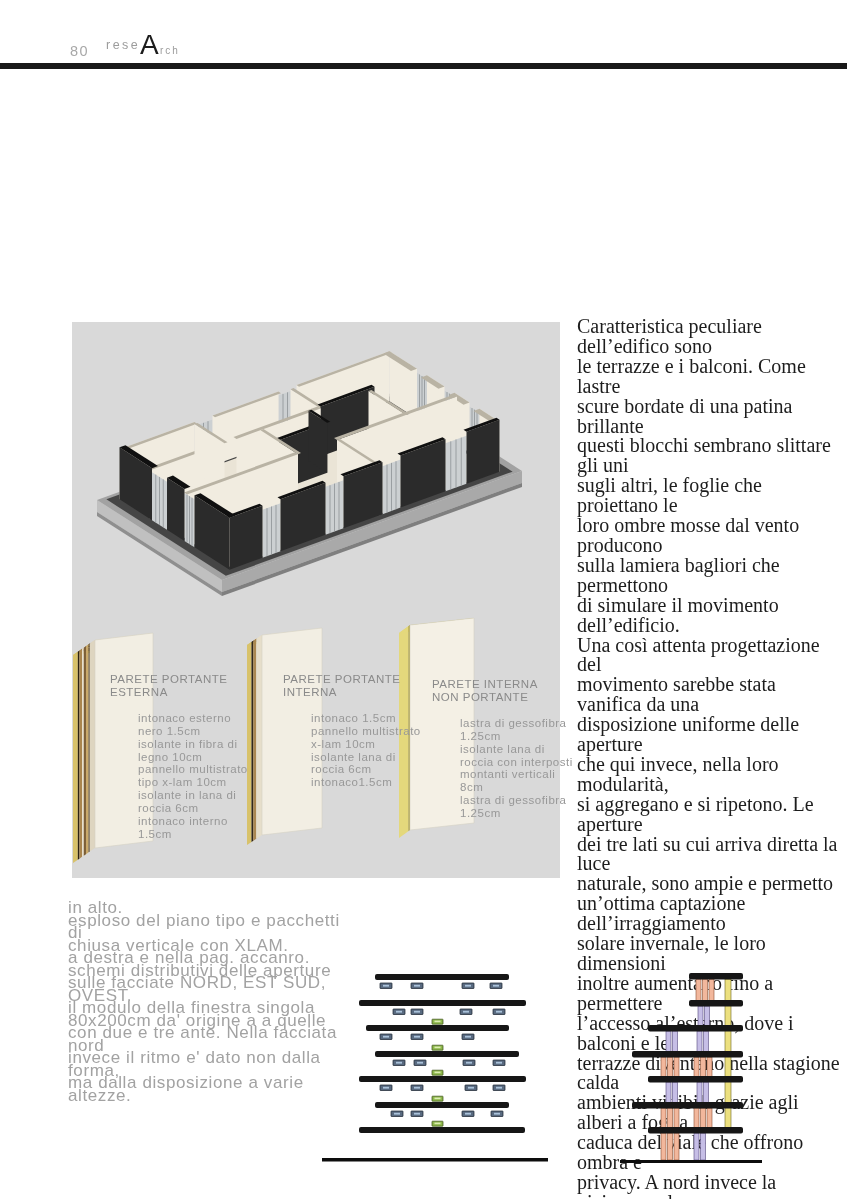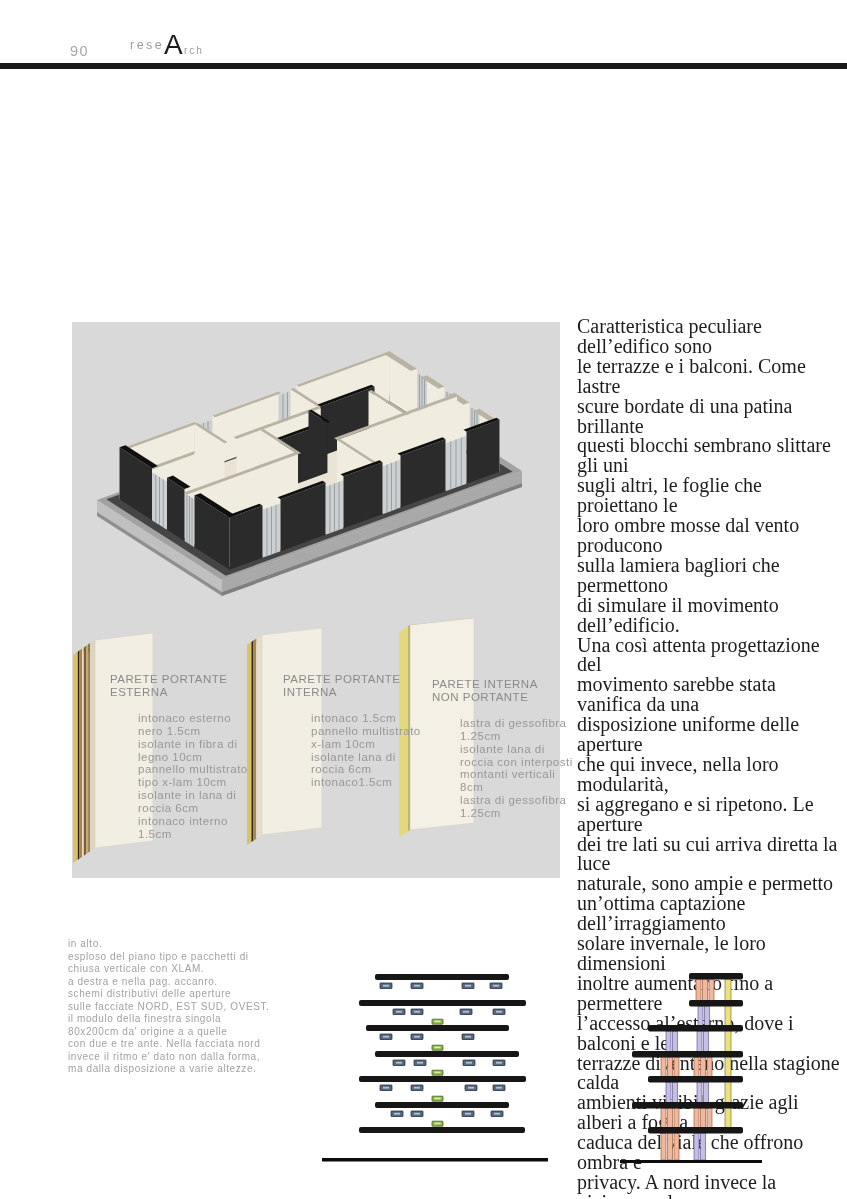--- a/index.html
+++ b/index.html
@@ -1,43 +1,43 @@
 <!DOCTYPE html>
 <html><head>
 <meta charset="utf-8">
 <style>
   html,body{margin:0;padding:0;background:#ffffff;}
   .page{position:relative;width:847px;height:1199px;background:#fff;overflow:hidden;
         font-family:"Liberation Sans",sans-serif;}
   .pagenum{position:absolute;left:70px;top:43px;font-size:14.5px;color:#a8a8a8;letter-spacing:1.5px;}
-  .brand{position:absolute;left:106px;top:34px;width:90px;height:28px;margin-left:24px;}
+  .brand{position:absolute;left:106px;top:34px;width:90px;height:28px;}
   .b-pre{position:absolute;left:0;top:4px;font-size:12.5px;color:#9c9c9c;letter-spacing:2.5px;}
   .b-cap{position:absolute;left:34px;top:-3px;font-size:28px;line-height:28px;color:#1c1c1c;}
   .b-post{position:absolute;left:54px;top:11px;font-size:10px;color:#9c9c9c;letter-spacing:2px;}
   .rule{position:absolute;left:0;top:63px;width:847px;height:6px;background:#191919;}
   .figpanel{position:absolute;left:72px;top:322px;width:488px;height:556px;background:#d9d9d9;}
   #axo{position:absolute;left:0;top:0;width:488px;height:556px;}
   .wall-label{position:absolute;width:152px;color:#989898;font-size:11.5px;line-height:12.9px;
               letter-spacing:.5px;}
   .wl-title{color:#8a8a8a;white-space:pre-line;margin-bottom:13px;}
   .wl-body{white-space:pre-line;margin-left:28px;}
   .article{position:absolute;left:577px;top:317px;width:268px;font-family:"Liberation Serif",serif;
            font-size:20px;line-height:19.9px;color:#1d1d1d;white-space:pre-line;}
-  .caption{position:absolute;left:68px;width:285px;font-size:10px;line-height:12.5px;
-           letter-spacing:.6px;color:#a2a2a2;white-space:pre-line;margin-top:36px;}
+  .caption{position:absolute;left:68px;width:285px;font-size:17px;line-height:12.5px;
+           letter-spacing:.6px;color:#a2a2a2;white-space:pre-line;}
   .cap-top{top:902px;}
   .cap-bot{top:1053px;}
   .diag{position:absolute;}
 </style>
 </head>
 <body>
 
 <div class="page">
 
-  <div class="pagenum">90</div>
+  <div class="pagenum">80</div>
 
   <div class="brand">
     <span class="b-pre">rese</span>
     <span class="b-cap">A</span>
     <span class="b-post">rch</span>
   </div>
 
   <div class="rule"></div>
 
   <div class="figpanel">

